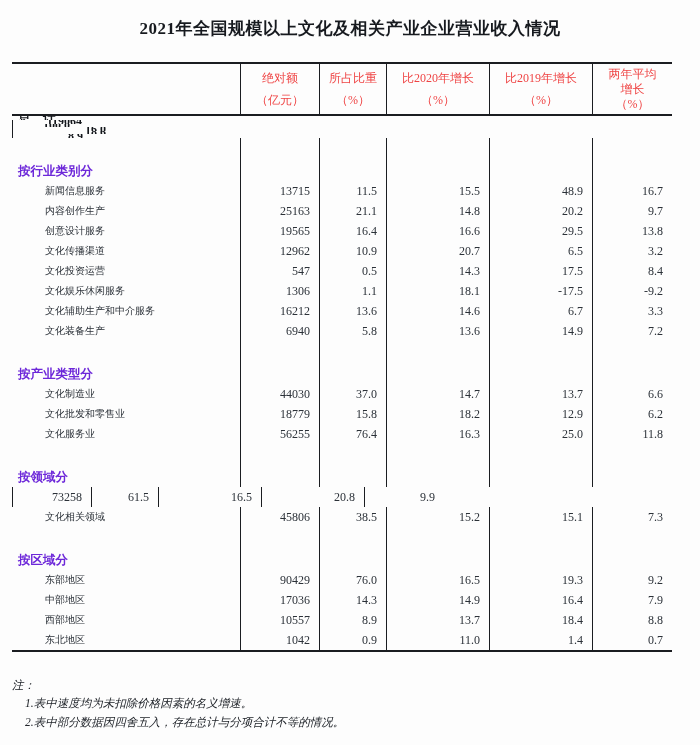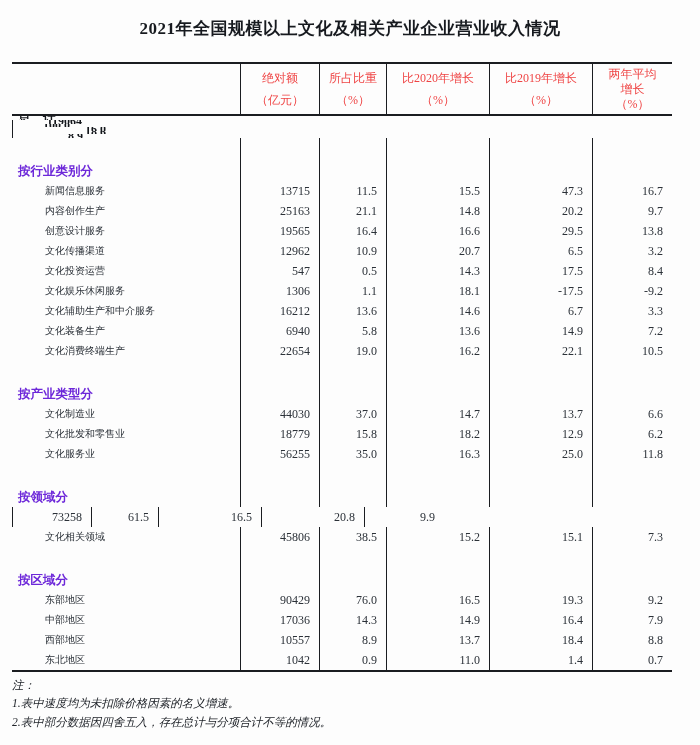--- a/index.html
+++ b/index.html
@@ -80,21 +80,21 @@
   .notes {
     position: absolute;
     left: 12px;
     top: 677px;
     width: 660px;
     font-size: 11.5px;
     font-style: italic;
     color: #20242a;
   }
   .note-heading { line-height: 17px; }
-  .note-line { line-height: 19px; white-space: nowrap; }
+  .note-line { line-height: 19px; white-space: nowrap; margin-left: 13px; }
 </style>
 </head>
 <body>
 
 <div class="page">
 
   <div class="title">2021年全国规模以上文化及相关产业企业营业收入情况</div>
 
   <div class="stat-table">
 
@@ -151,21 +151,21 @@
           <div class="cell num c3"></div>
           <div class="cell num c4"></div>
           <div class="cell num c5"></div>
         </div>
 
         <div class="row row-data">
           <div class="cell label-cell">新闻信息服务</div>
           <div class="cell num c1">13715</div>
           <div class="cell num c2">11.5</div>
           <div class="cell num c3">15.5</div>
-          <div class="cell num c4">47.3</div>
+          <div class="cell num c4">48.9</div>
           <div class="cell num c5">16.7</div>
         </div>
 
         <div class="row row-data">
           <div class="cell label-cell">内容创作生产</div>
           <div class="cell num c1">25163</div>
           <div class="cell num c2">21.1</div>
           <div class="cell num c3">14.8</div>
           <div class="cell num c4">20.2</div>
           <div class="cell num c5">9.7</div>
@@ -218,28 +218,20 @@
 
         <div class="row row-data">
           <div class="cell label-cell">文化装备生产</div>
           <div class="cell num c1">6940</div>
           <div class="cell num c2">5.8</div>
           <div class="cell num c3">13.6</div>
           <div class="cell num c4">14.9</div>
           <div class="cell num c5">7.2</div>
         </div>
 
-        <div class="row row-data">
-          <div class="cell label-cell">文化消费终端生产</div>
-          <div class="cell num c1">22654</div>
-          <div class="cell num c2">19.0</div>
-          <div class="cell num c3">16.2</div>
-          <div class="cell num c4">22.1</div>
-          <div class="cell num c5">10.5</div>
-        </div>
 
         <div class="row row-gap">
           <div class="cell label-cell"></div>
           <div class="cell num c1"></div>
           <div class="cell num c2"></div>
           <div class="cell num c3"></div>
           <div class="cell num c4"></div>
           <div class="cell num c5"></div>
         </div>
 
@@ -266,21 +258,21 @@
           <div class="cell num c1">18779</div>
           <div class="cell num c2">15.8</div>
           <div class="cell num c3">18.2</div>
           <div class="cell num c4">12.9</div>
           <div class="cell num c5">6.2</div>
         </div>
 
         <div class="row row-data">
           <div class="cell label-cell">文化服务业</div>
           <div class="cell num c1">56255</div>
-          <div class="cell num c2">35.0</div>
+          <div class="cell num c2">76.4</div>
           <div class="cell num c3">16.3</div>
           <div class="cell num c4">25.0</div>
           <div class="cell num c5">11.8</div>
         </div>
 
         <div class="row row-gap">
           <div class="cell label-cell"></div>
           <div class="cell num c1"></div>
           <div class="cell num c2"></div>
           <div class="cell num c3"></div>

